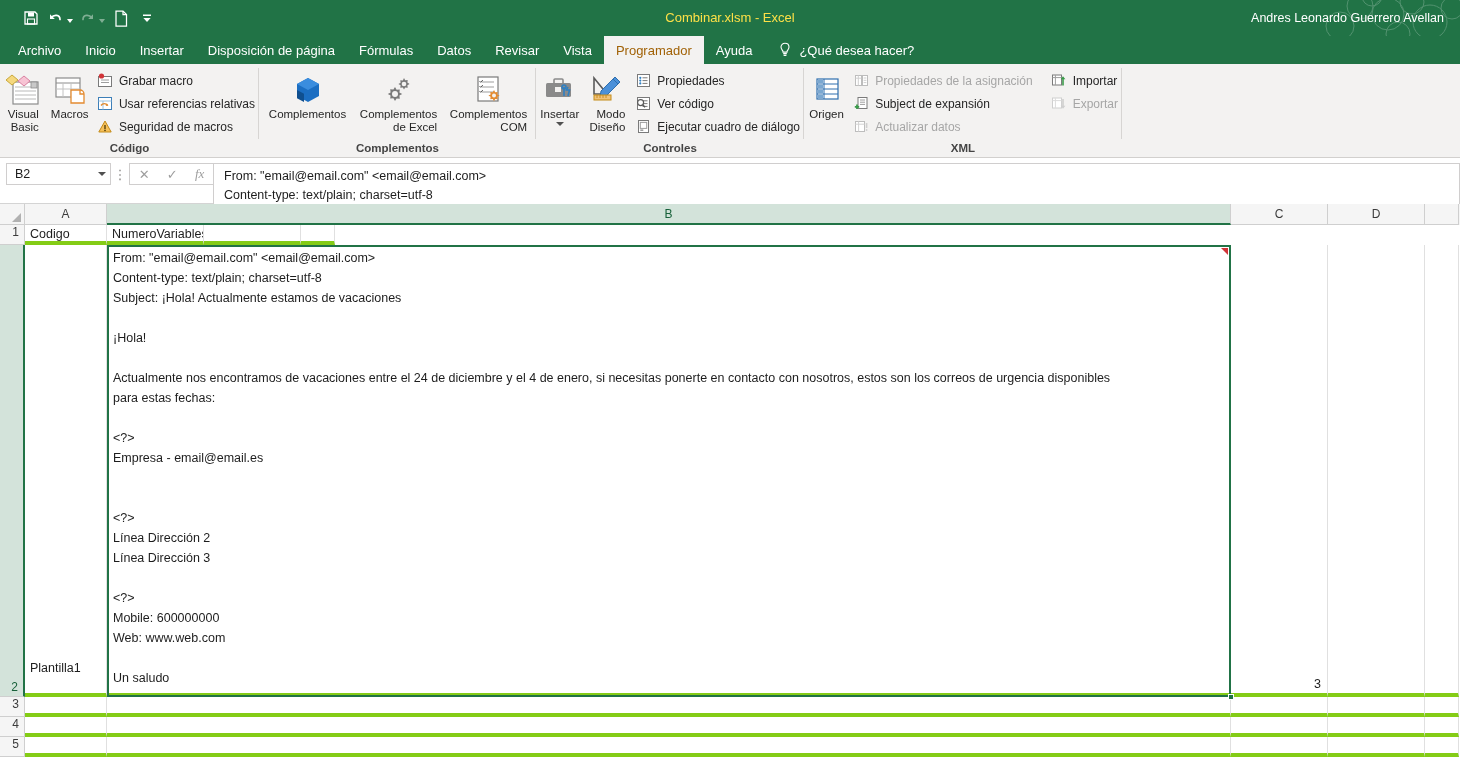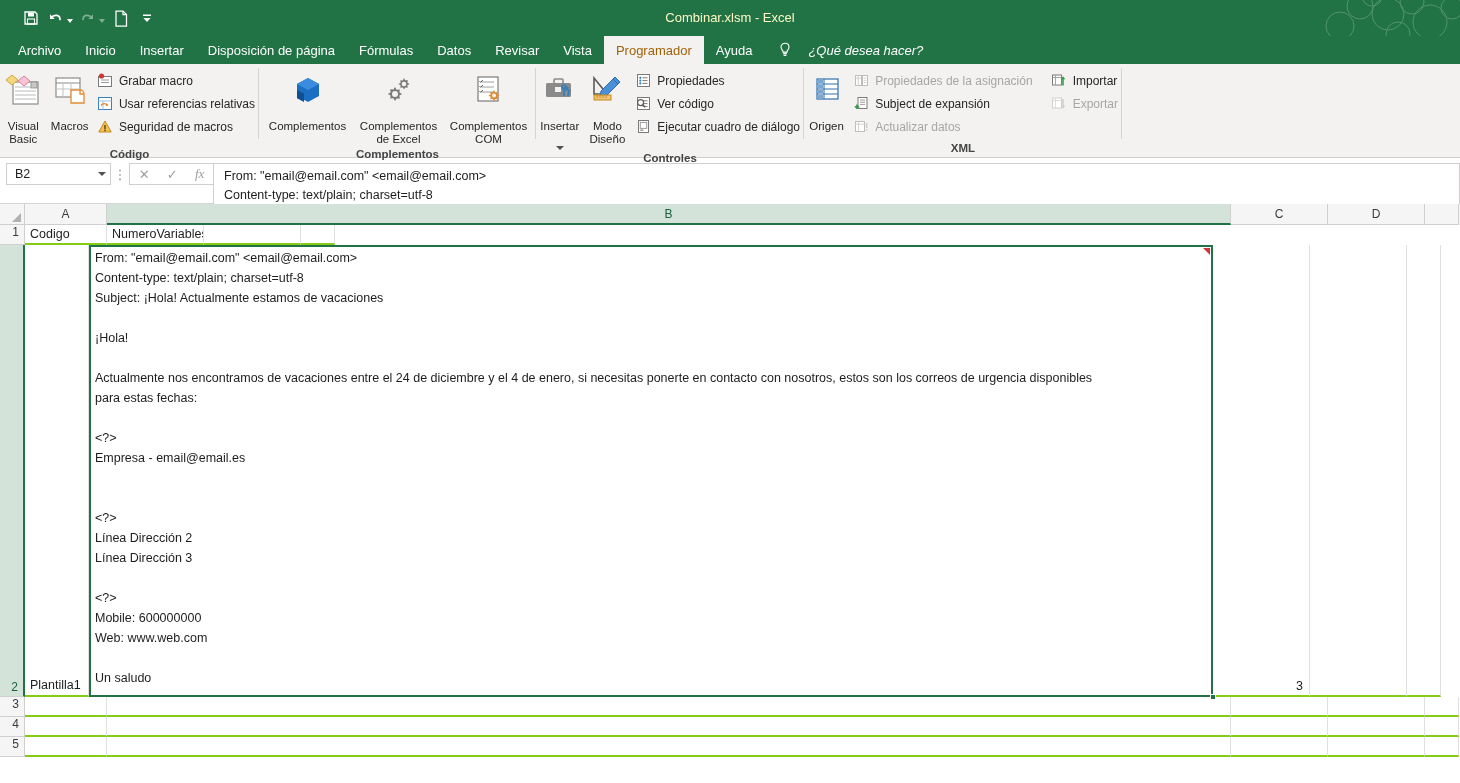--- a/index.html
+++ b/index.html
@@ -32,21 +32,21 @@
     width: 0; height: 0;
     border-left: 3.5px solid transparent;
     border-right: 3.5px solid transparent;
     border-top: 4px solid #ffffff;
     margin-left: 3px; margin-top: 6px;
   }
   .qat-arrow.dim { border-top-color: #7fae93; }
   .title-text {
     position: absolute; left: 0; right: 0; top: 0;
     line-height: 36px; text-align: center;
-    color: #fef9c3; font-size: 13px;
+    color: #fde047; font-size: 13px;
     pointer-events: none;
   }
   .user-name {
     position: absolute; right: 16px; top: 0; line-height: 36px;
     color: #ffffff; font-size: 12.5px;
   }
   .deco {
     position: absolute; right: 0; top: 0; height: 36px; width: 460px;
     opacity: 0.22; pointer-events: none;
   }
@@ -55,21 +55,21 @@
   .tabbar {
     height: 28px; background: #217346;
     display: flex; align-items: stretch; padding-left: 6px;
     position: relative;
   }
   .tab {
     display: flex; align-items: center; padding: 0 12px;
     color: #ffffff; font-size: 13px; cursor: pointer; white-space: nowrap;
   }
   .tab.active { background: #f3f2f1; color: #a16207; }
-  .tellme { display: flex; align-items: center; gap: 16px; padding-left: 14px; color: #ffffff; font-size: 13px; cursor: pointer; font-style: italic; }
+  .tellme { display: flex; align-items: center; gap: 7px; padding-left: 14px; color: #ffffff; font-size: 13px; cursor: pointer; }
   .bulb { display: inline-block; width: 14px; height: 16px; }
 
   
   .ribbon {
     height: 94px; background: #f3f2f1;
     border-bottom: 1px solid #d2d0ce;
     display: flex; align-items: stretch; position: relative;
   }
   .rgroup { position: relative; display: flex; flex-direction: column; }
   .rgroup-body { flex: 1; display: flex; align-items: flex-start; padding-top: 4px; }
@@ -77,21 +77,21 @@
     height: 17px; line-height: 17px; text-align: center;
     font-size: 11.5px; color: #444; font-weight: bold; 
   }
   .rgroup .sep {
     position: absolute; right: 0; top: 4px; bottom: 18px;
     width: 1px; background: #d7d5d3;
   }
   .big-btn {
     display: flex; flex-direction: column; align-items: center;
     justify-content: flex-start; width: 64px; padding-top: 4px;
-    font-size: 11.5px; color: #262626; cursor: pointer; text-align: center; line-height: 13px; gap: 12px;
+    font-size: 11.5px; color: #262626; cursor: pointer; text-align: right; line-height: 13px;
   }
   .big-btn .glyph { height: 36px; display: flex; align-items: center; justify-content: center; }
   .small-list { display: flex; flex-direction: column; padding-top: 2px; gap: 2px; }
   .small-btn {
     display: flex; align-items: center; gap: 6px;
     font-size: 12px; color: #262626; cursor: pointer;
     height: 21px; padding: 0 4px; white-space: nowrap;
   }
   .small-btn.disabled { color: #a6a6a6; cursor: default; }
   .small-btn .ic { width: 16px; height: 16px; display: flex; align-items: center; justify-content: center; flex: none; }
@@ -154,21 +154,21 @@
   .rowhead {
     width: 25px; background: #f5f5f5;
     border-right: 1px solid #cfcfcf; border-bottom: 1px solid #cfcfcf;
     font-size: 12px; color: #3c3c3c; text-align: right; padding-right: 5px;
     display: flex; align-items: flex-start; justify-content: flex-end;
     cursor: pointer; user-select: none; flex: none;
   }
   .rowhead.sel { background: #d3e3da; color: #18613a; border-right: 2px solid #217346; }
   .grid-row { display: flex; }
   .cell {
-    border-right: 1px solid #e0e0e0; border-bottom: 2px solid #84cc16;
+    border-right: 1px solid #e0e0e0; border-bottom: 4px solid #84cc16;
     font-size: 12.5px; color: #1d1d1d; padding: 2px 3px 0 5px;
     overflow: hidden; background: #ffffff; flex: none;
   }
   .cell.num { text-align: right; padding-right: 6px; }
   .cellB-wrap { position: relative; flex: none; }
   .selbox {
     position: absolute; left: 0; top: 0; right: 0; bottom: 0;
     border: 2px solid #217346; pointer-events: none;
   }
   .comment-tri {
@@ -232,20 +232,21 @@
       </div>
       <div class="qat-btn">
         <svg width="14" height="16" viewBox="0 0 14 16">
           <rect x="3" y="4.5" width="8" height="1.5" fill="#fff"></rect>
           <path d="M3.4 8h7.2L7 12z" fill="#fff"></path>
         </svg>
       </div>
     </div>
 
     <div class="title-text">Combinar.xlsm  -  Excel</div>
+    <div class="user-name">Andres Leonardo Guerrero Avellan</div>
   </div>
 
   <div class="tabbar">
     <div class="tab">Archivo</div>
     <div class="tab">Inicio</div>
     <div class="tab">Insertar</div>
     <div class="tab">Disposición de página</div>
     <div class="tab">Fórmulas</div>
     <div class="tab">Datos</div>
     <div class="tab">Revisar</div>
@@ -552,21 +553,21 @@
     <div class="grid-row">
       <div class="rowhead" style="height:20px">1</div>
       <div class="cell" style="width:82px;height:20px">Codigo</div>
       <div class="cell" style="width:97px;height:20px">NumeroVariables</div>
       <div class="cell" style="width:97px;height:20px"></div>
       <div class="cell" style="width:34px;height:20px"></div>
     </div>
 
     <div class="grid-row">
       <div class="rowhead sel" style="height:452px;align-items:flex-end;padding-bottom:2px">2</div>
-      <div class="cell" style="width:64px;height:452px;display:flex;align-items:flex-end;padding-bottom:3px">Plantilla1</div>
+      <div class="cell" style="width:82px;height:452px;display:flex;align-items:flex-end;padding-bottom:18px">Plantilla1</div>
       <div class="cellB-wrap" style="width:1124px;height:452px">
         <div class="cell" style="width:1124px;height:452px;padding:0">
           <div class="b2text">From: "email@email.com" &lt;email@email.com&gt;
 Content-type: text/plain; charset=utf-8
 Subject: ¡Hola! Actualmente estamos de vacaciones
 
 ¡Hola!
 
 Actualmente nos encontramos de vacaciones entre el 24 de diciembre y el 4 de enero, si necesitas ponerte en contacto con nosotros, estos son los correos de urgencia disponibles
 para estas fechas:

